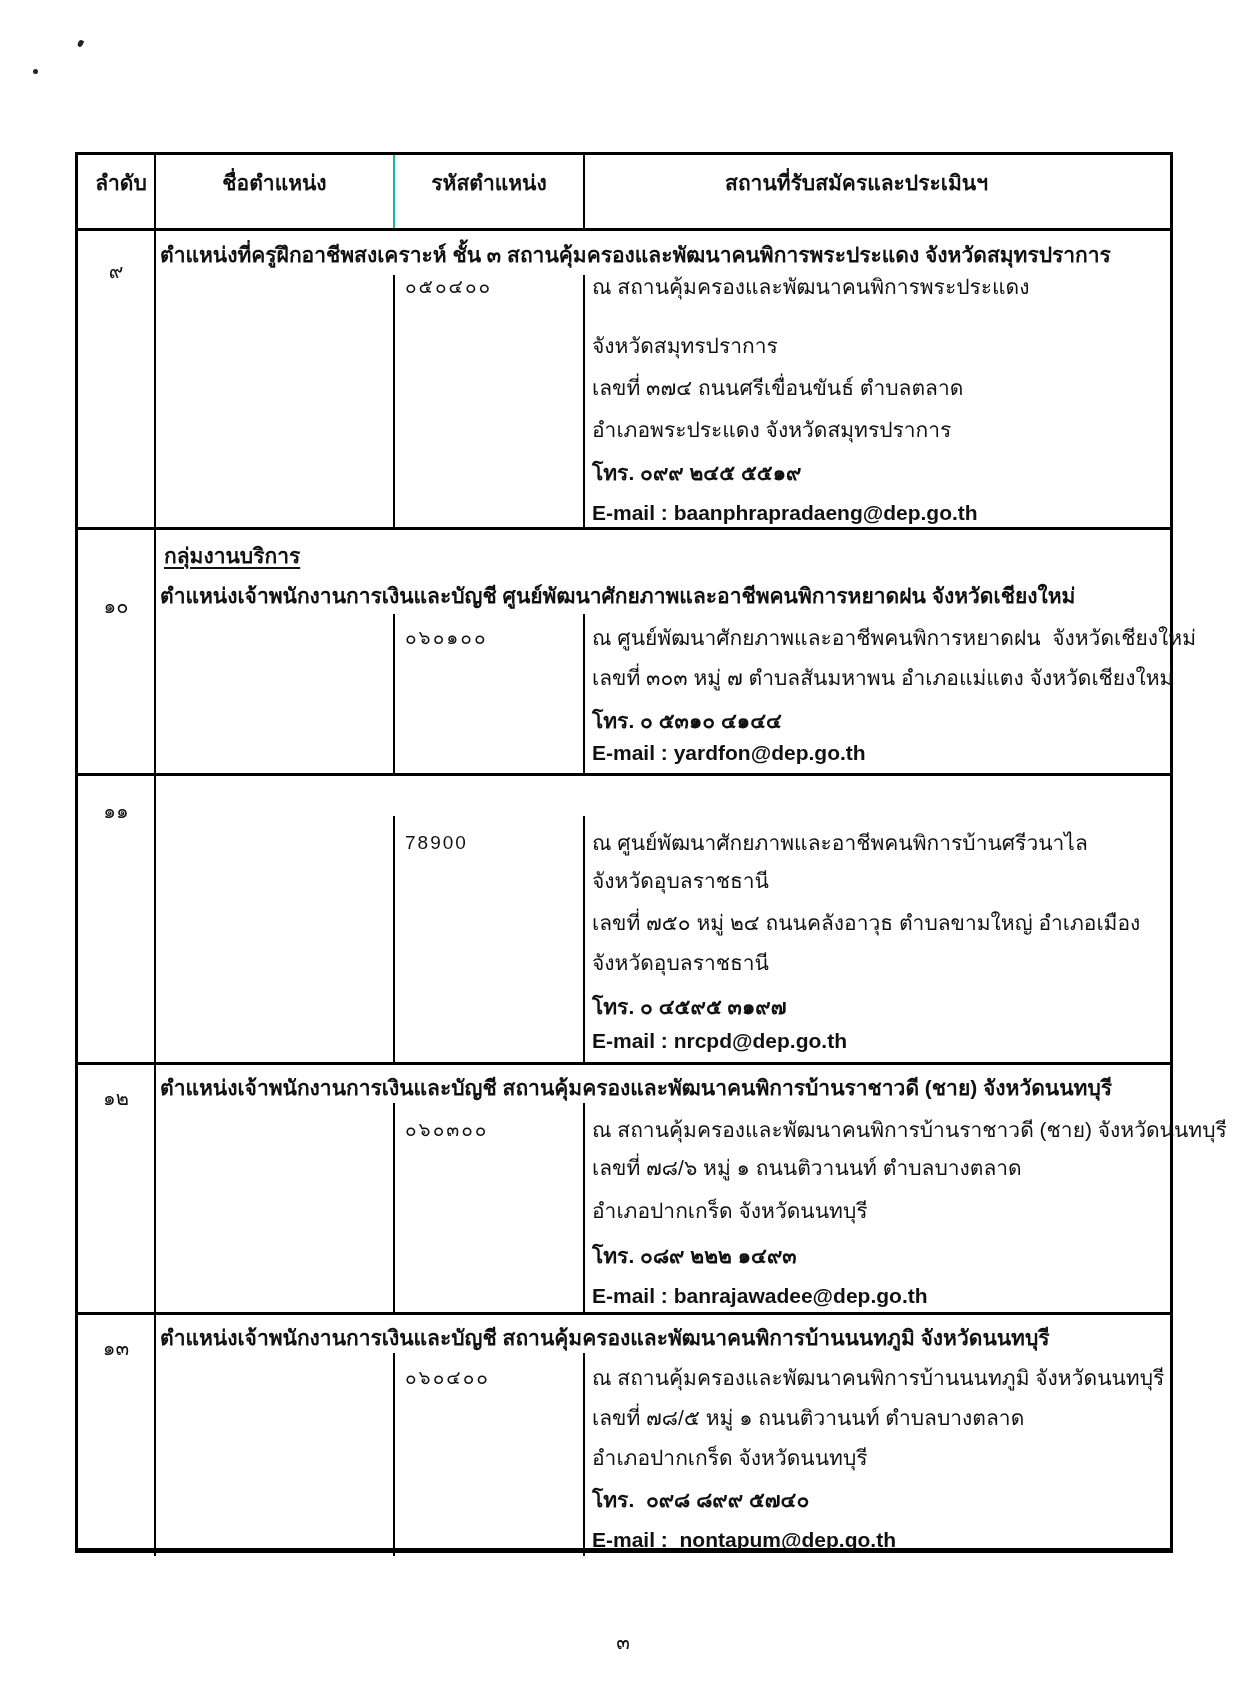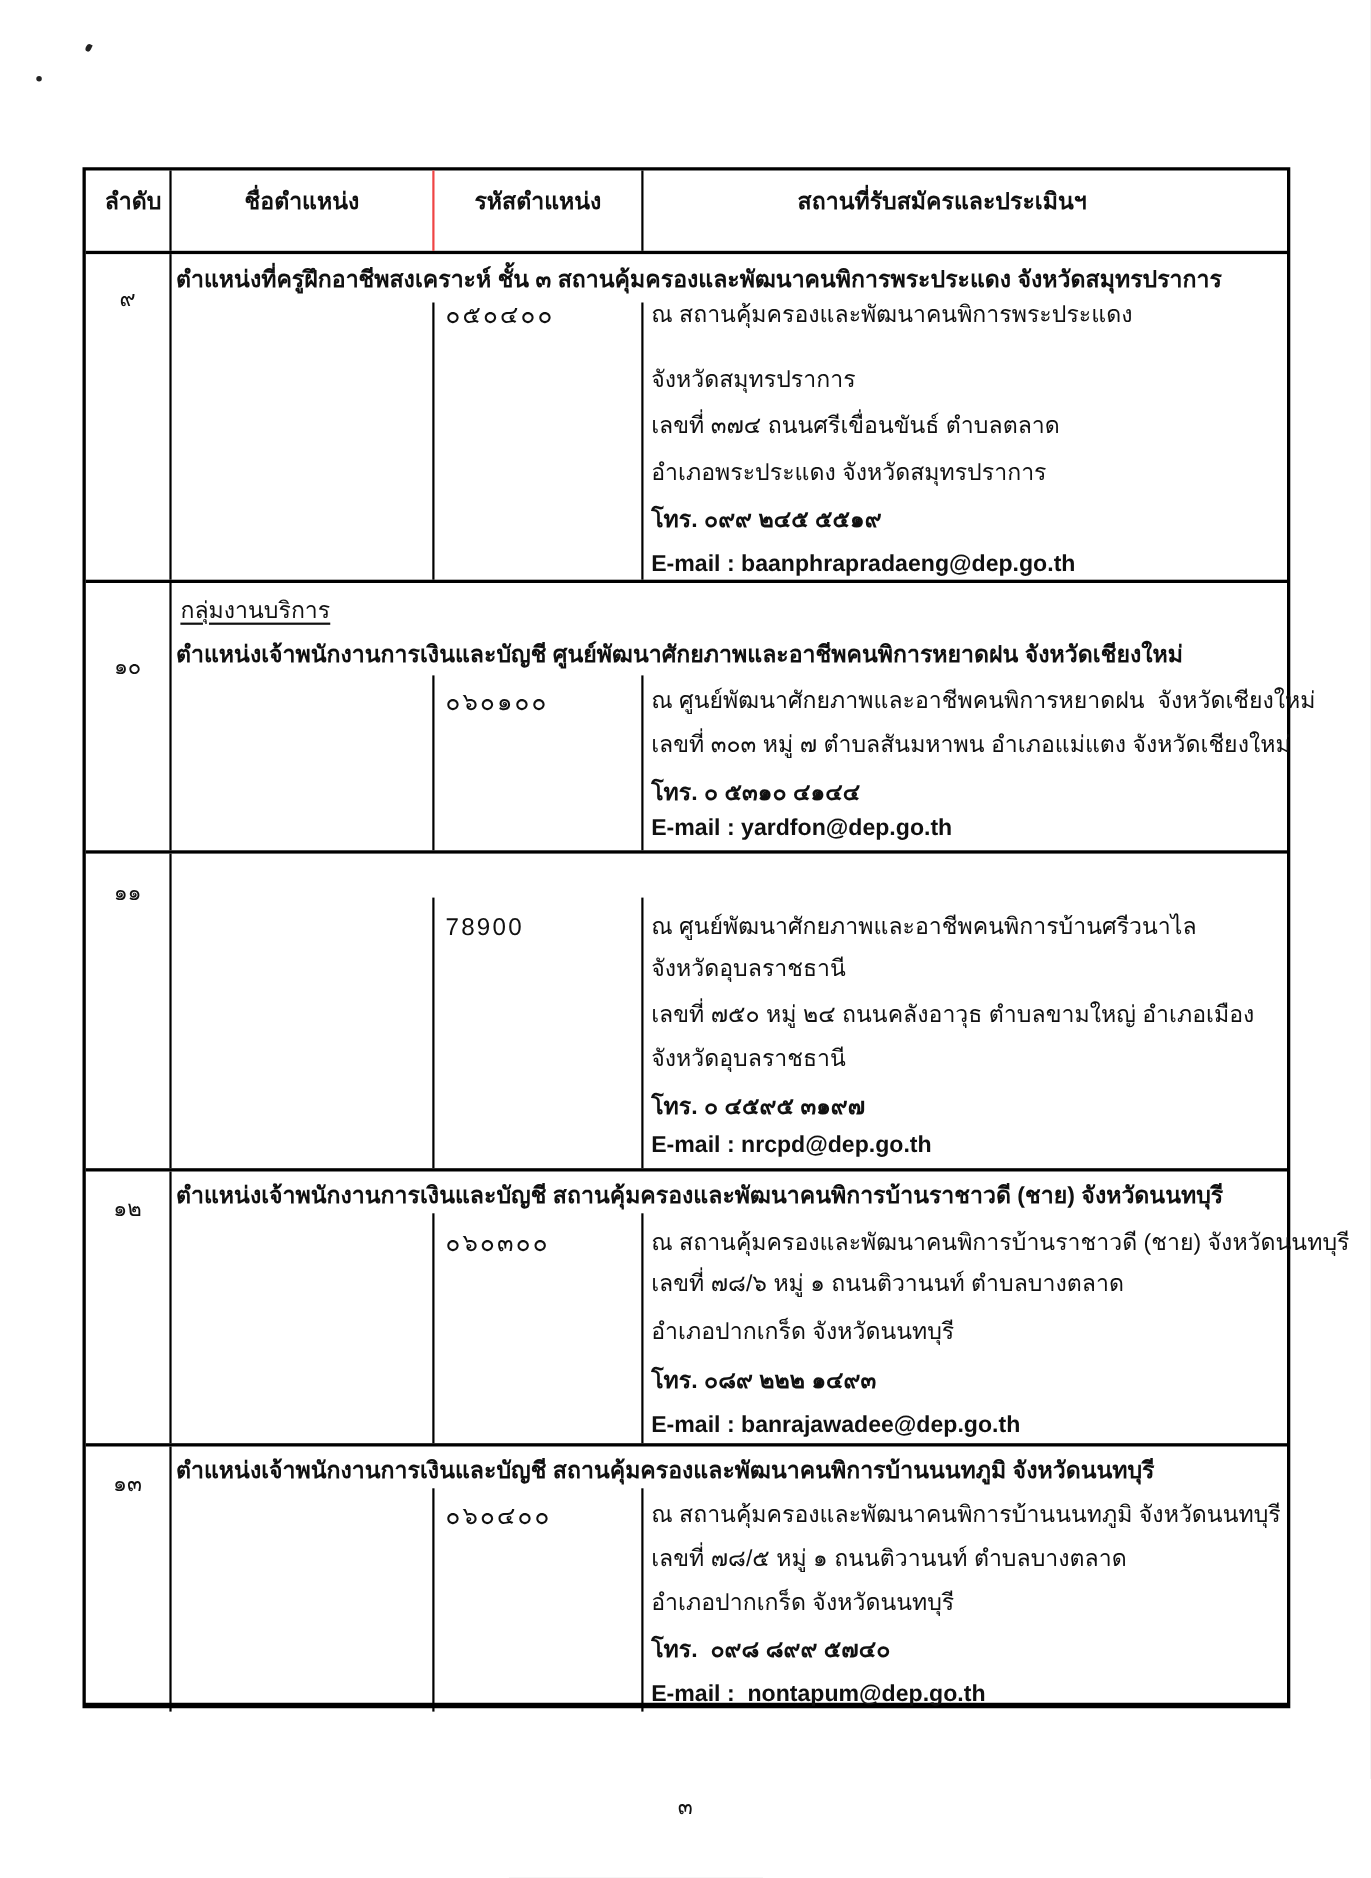--- a/index.html
+++ b/index.html
@@ -13,34 +13,34 @@
   .speck2 { left:33px; top:69px; width:5px; height:5px; border-radius:50%; }
 
   .tbl {
     position:absolute; left:75px; top:152px; width:1098px; height:1401px;
     border:3px solid #000; border-bottom-width:5px; box-sizing:border-box;
   }
   .thead { position:absolute; left:0; top:0; width:100%; height:76px; border-bottom:3px solid #000; box-sizing:border-box; }
   .th { position:absolute; top:0; bottom:0; padding-top:11px; text-align:center; font-weight:bold; font-size:21px; box-sizing:border-box; }
   .th1 { left:0;   width:86px; }
   .th2 { left:76px;  width:239px; border-left:2px solid #000; }
-  .th3 { left:315px; width:190px; border-left:2px solid #ef4444; }
+  .th3 { left:315px; width:190px; border-left:2px solid #14b8a6; }
   .th4 { left:505px; width:545px; border-left:2px solid #000; }
 
   .trow { position:absolute; left:0; width:100%; border-bottom:3px solid #000; box-sizing:border-box; }
   .trow.last { border-bottom:none; }
 
   .v1 { position:absolute; left:76px;  top:0; bottom:0; width:2px; background:#000; }
   .v2 { position:absolute; left:315px; bottom:0; width:2px; background:#000; }
   .v3 { position:absolute; left:505px; bottom:0; width:2px; background:#000; }
 
   .no     { position:absolute; left:0; width:76px; text-align:center; font-size:20px; }
   .rtitle { position:absolute; left:82px; font-weight:bold; font-size:21px; white-space:pre; line-height:28px; }
-  .group  { position:absolute; left:86px; font-weight:normal; font-size:21px; text-decoration:underline; text-underline-offset:4px; line-height:28px; }
-  .code   { position:absolute; left:327px; font-size:22px; letter-spacing:2px; line-height:28px; }
+  .group  { position:absolute; left:86px; font-weight:bold; font-size:21px; text-decoration:underline; text-underline-offset:4px; line-height:28px; }
+  .code   { position:absolute; left:327px; font-size:19px; letter-spacing:2px; line-height:28px; }
   .loc    { position:absolute; left:514px; font-size:21px; white-space:pre; line-height:28px; }
   .phone  { font-weight:bold; }
   .email  { font-weight:600; }
 
   .pageno { position:absolute; left:0; top:1626px; width:100%; text-align:center; font-size:20px; }
 </style>
 </head>
 <body>
 
 <div class="page">

